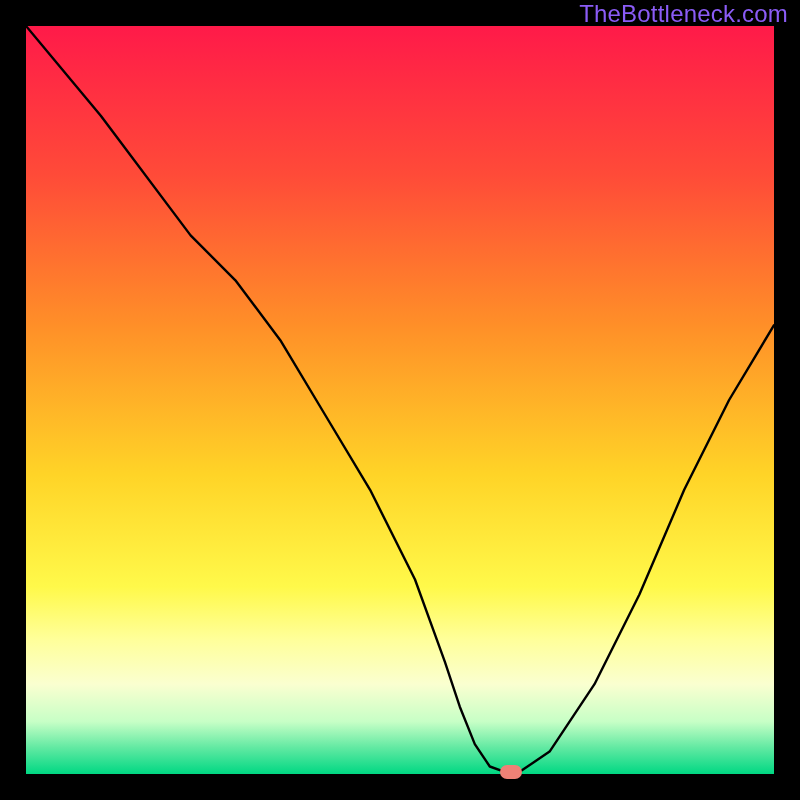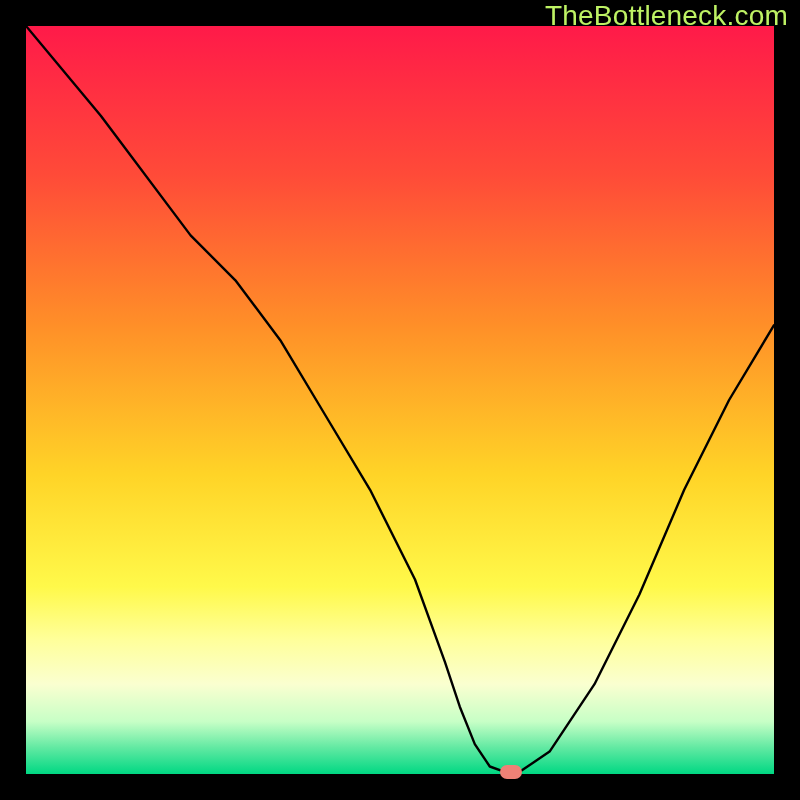--- a/index.html
+++ b/index.html
@@ -23,22 +23,22 @@
     position: absolute;
     left: 26px;
     top: 26px;
     width: 748px;
     height: 748px;
   }
   .watermark {
     position: absolute;
     top: 0px;
     right: 12px;
-    color: #bef264;
-    font-size: 28px;
+    color: #8b5cf6;
+    font-size: 24px;
     font-weight: 500;
     letter-spacing: 0.2px;
   }
   .marker {
     position: absolute;
     width: 22px;
     height: 14px;
     background: #ee8176;
     border-radius: 7px;
     transform: translate(-50%, -50%);

